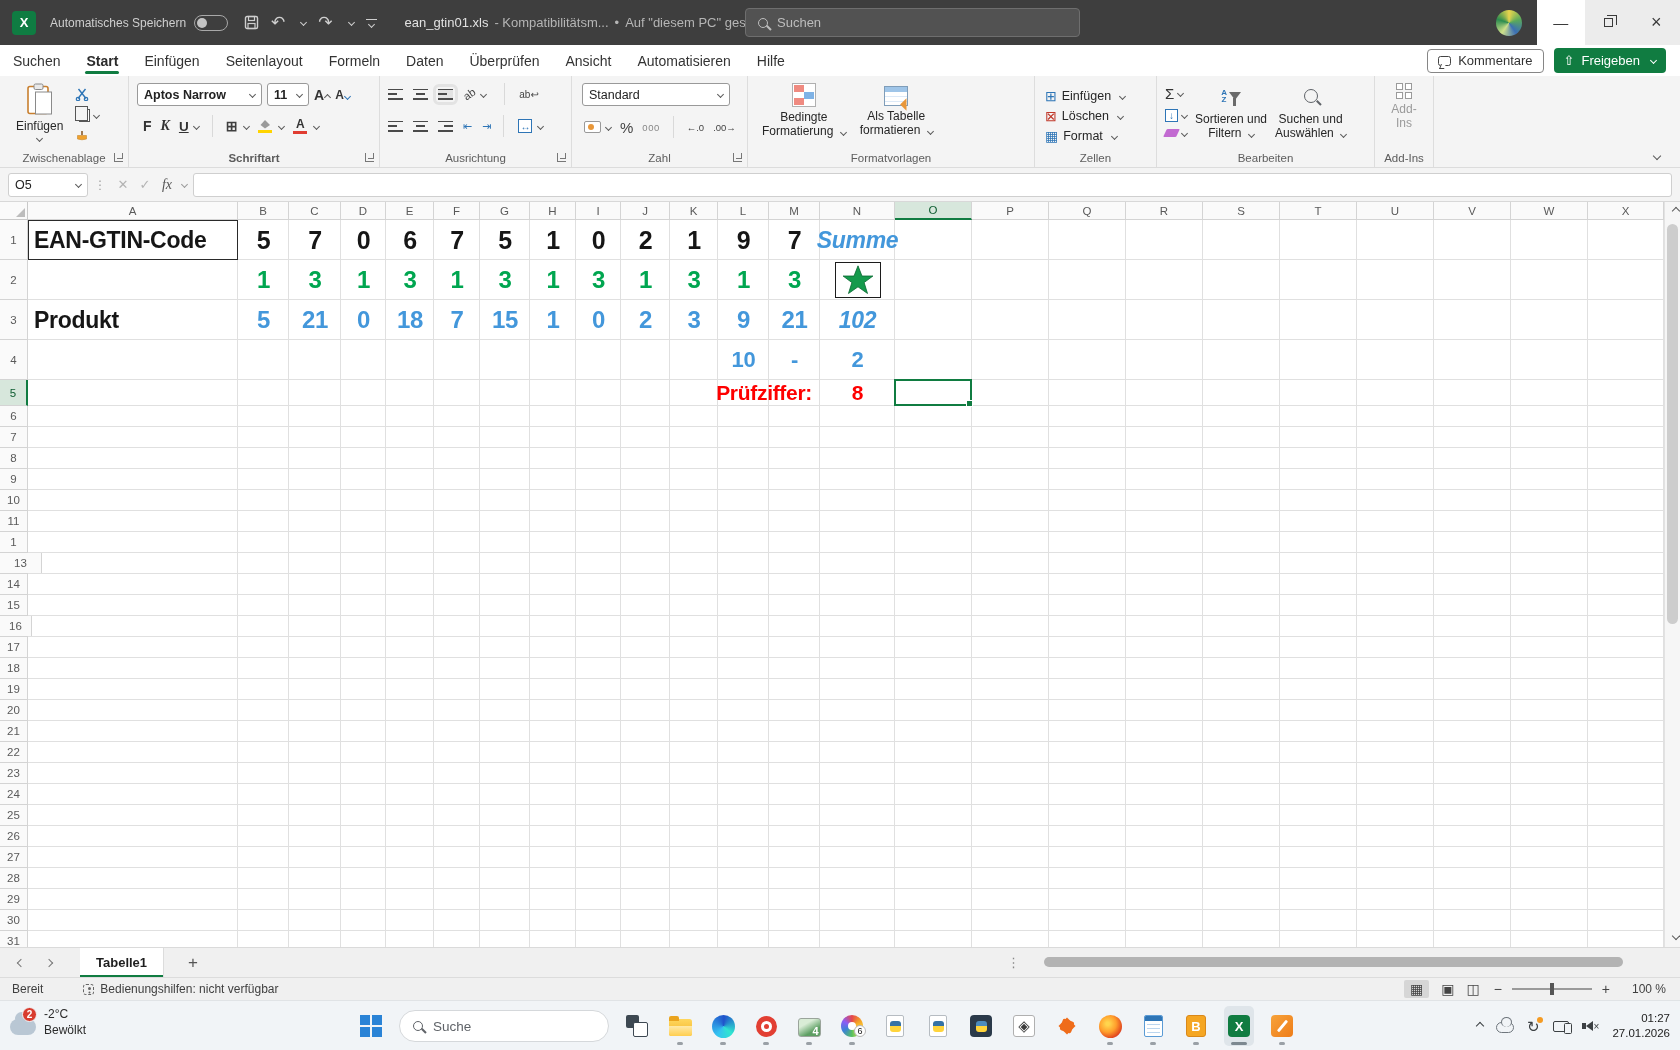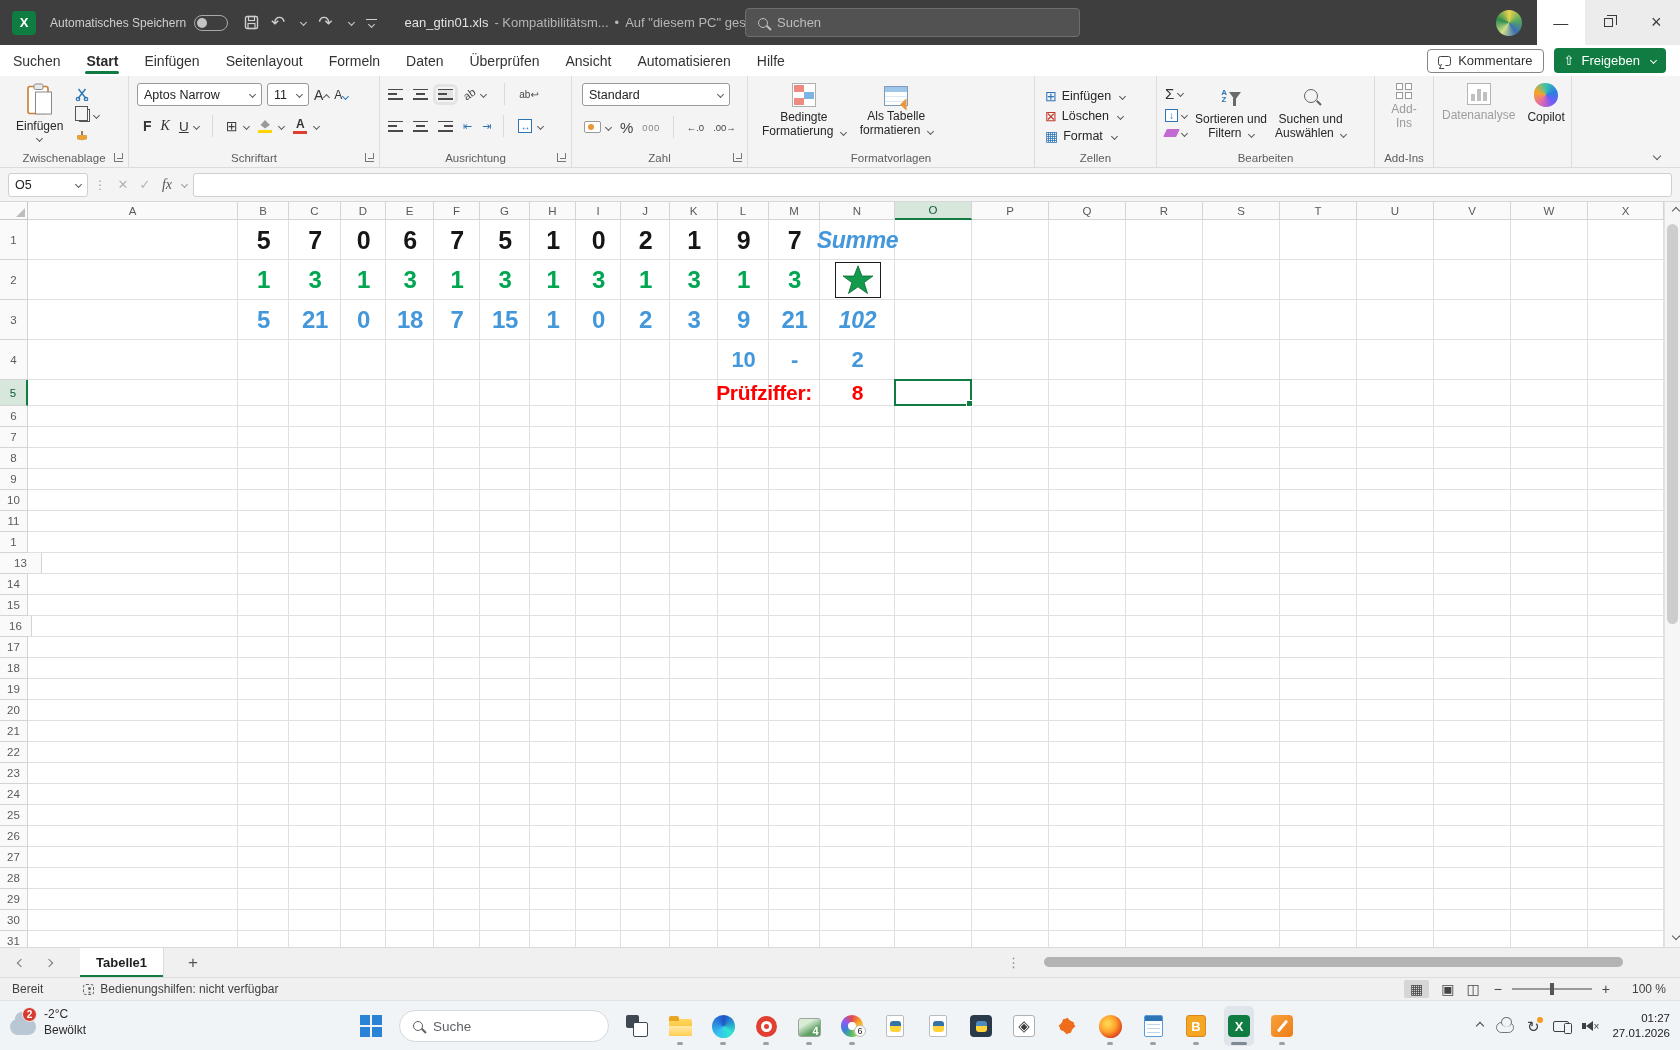--- a/index.html
+++ b/index.html
@@ -301,21 +301,21 @@
         <svg width="14" height="14" viewBox="0 0 14 14">
             <path d="M7 1 L7 5" stroke="#8a5a2a" stroke-width="1.6"></path>
             <path d="M2.5 5.5 h9 v3.5 q-4.5 1.6 -9 0 z" fill="#f0a22e" stroke="#c8872a" stroke-width="0.6"></path>
           </svg>
       </div>
     </div>
     <div class="grp-label">Zwischenablage</div>
     <span class="lnch"></span>
   </div>
 
-  <div class="grp" style="width:251px; padding-left:8px;">
+  <div class="grp" style="width:251px; padding-left:8px;font-weight:bold;">
     <div style="display:flex; gap:5px; align-items:center;">
       <div class="combo" style="width:125px">
           <span>Aptos Narrow</span>
           <i class="cv sm"></i>
         </div>
       <div class="combo" style="width:42px">
           <span>11</span>
           <i class="cv sm"></i>
         </div>
       <span style="font-size:14px;color:#333">A<i class="cv sm up" style="margin-left:1px"></i></span>
@@ -486,34 +486,20 @@
           <i></i>
           <i></i>
           <i></i>
           <i></i>
         </span>
       <span><span>Add-</span><br><span>Ins</span></span>
     </div>
     <div class="grp-label">Add-Ins</div>
   </div>
 
-  <div class="grp" style="width:138px; display:flex; gap:12px; padding-left:8px; border-right:1px solid #dddddd;">
-    <div class="bigbtn" style="color:#9e9e9e">
-      <span class="ic-analysis">
-          <i style="height:7px"></i>
-          <i style="height:12px"></i>
-          <i style="height:9px"></i>
-        </span>
-      <span>Datenanalyse</span>
-    </div>
-    <div class="bigbtn">
-      <span class="copilot"></span>
-      <span>Copilot</span>
-    </div>
-  </div>
 
   <div style="flex:1; position:relative;">
     <i class="cv" id="ribbon-collapse"></i>
   </div>
 </div>
 
 <div id="formulabar" class="abs">
   <div id="namebox">
     <span>O5</span>
       <i class="cv sm"></i>
@@ -1321,20 +1307,21 @@
       <div class="gc" style="left:895px;top:729px;width:77px;height:21px"></div>
       <div class="gc" style="left:972px;top:729px;width:77px;height:21px"></div>
       <div class="gc" style="left:1049px;top:729px;width:77px;height:21px"></div>
       <div class="gc" style="left:1126px;top:729px;width:77px;height:21px"></div>
       <div class="gc" style="left:1203px;top:729px;width:77px;height:21px"></div>
       <div class="gc" style="left:1280px;top:729px;width:77px;height:21px"></div>
       <div class="gc" style="left:1357px;top:729px;width:77px;height:21px"></div>
       <div class="gc" style="left:1434px;top:729px;width:77px;height:21px"></div>
       <div class="gc" style="left:1511px;top:729px;width:77px;height:21px"></div>
       <div class="gc" style="left:1588px;top:729px;width:76px;height:21px"></div>
+      <div class="dcell cl-lab boxed" style="left:28px;top:18px;width:210px;height:40px">EAN-GTIN-Code</div>
       <div class="dcell cl-blk" style="left:238px;top:18px;width:51px;height:40px">5</div>
       <div class="dcell cl-blk" style="left:289px;top:18px;width:52px;height:40px">7</div>
       <div class="dcell cl-blk" style="left:341px;top:18px;width:45px;height:40px">0</div>
       <div class="dcell cl-blk" style="left:386px;top:18px;width:48px;height:40px">6</div>
       <div class="dcell cl-blk" style="left:434px;top:18px;width:46px;height:40px">7</div>
       <div class="dcell cl-blk" style="left:480px;top:18px;width:50px;height:40px">5</div>
       <div class="dcell cl-blk" style="left:530px;top:18px;width:46px;height:40px">1</div>
       <div class="dcell cl-blk" style="left:576px;top:18px;width:45px;height:40px">0</div>
       <div class="dcell cl-blk" style="left:621px;top:18px;width:49px;height:40px">2</div>
       <div class="dcell cl-blk" style="left:670px;top:18px;width:48px;height:40px">1</div>
@@ -1351,20 +1338,21 @@
       <div class="dcell cl-grn" style="left:576px;top:58px;width:45px;height:40px">3</div>
       <div class="dcell cl-grn" style="left:621px;top:58px;width:49px;height:40px">1</div>
       <div class="dcell cl-grn" style="left:670px;top:58px;width:48px;height:40px">3</div>
       <div class="dcell cl-grn" style="left:718px;top:58px;width:51px;height:40px">1</div>
       <div class="dcell cl-grn" style="left:769px;top:58px;width:51px;height:40px">3</div>
       <div class="star-box" style="left:834.5px;top:60px;width:46px;height:36px">
         <svg width="34" height="32" viewBox="0 0 24 22">
           <polygon points="12,1 14.8,8.2 22.5,8.2 16.3,12.8 18.7,20.5 12,15.8 5.3,20.5 7.7,12.8 1.5,8.2 9.2,8.2" fill="#149a4c" stroke="#0b6b33" stroke-width="0.6"></polygon>
         </svg>
       </div>
+      <div class="dcell cl-lab" style="left:28px;top:98px;width:210px;height:40px">Produkt</div>
       <div class="dcell cl-blu" style="left:238px;top:98px;width:51px;height:40px">5</div>
       <div class="dcell cl-blu" style="left:289px;top:98px;width:52px;height:40px">21</div>
       <div class="dcell cl-blu" style="left:341px;top:98px;width:45px;height:40px">0</div>
       <div class="dcell cl-blu" style="left:386px;top:98px;width:48px;height:40px">18</div>
       <div class="dcell cl-blu" style="left:434px;top:98px;width:46px;height:40px">7</div>
       <div class="dcell cl-blu" style="left:480px;top:98px;width:50px;height:40px">15</div>
       <div class="dcell cl-blu" style="left:530px;top:98px;width:46px;height:40px">1</div>
       <div class="dcell cl-blu" style="left:576px;top:98px;width:45px;height:40px">0</div>
       <div class="dcell cl-blu" style="left:621px;top:98px;width:49px;height:40px">2</div>
       <div class="dcell cl-blu" style="left:670px;top:98px;width:48px;height:40px">3</div>

